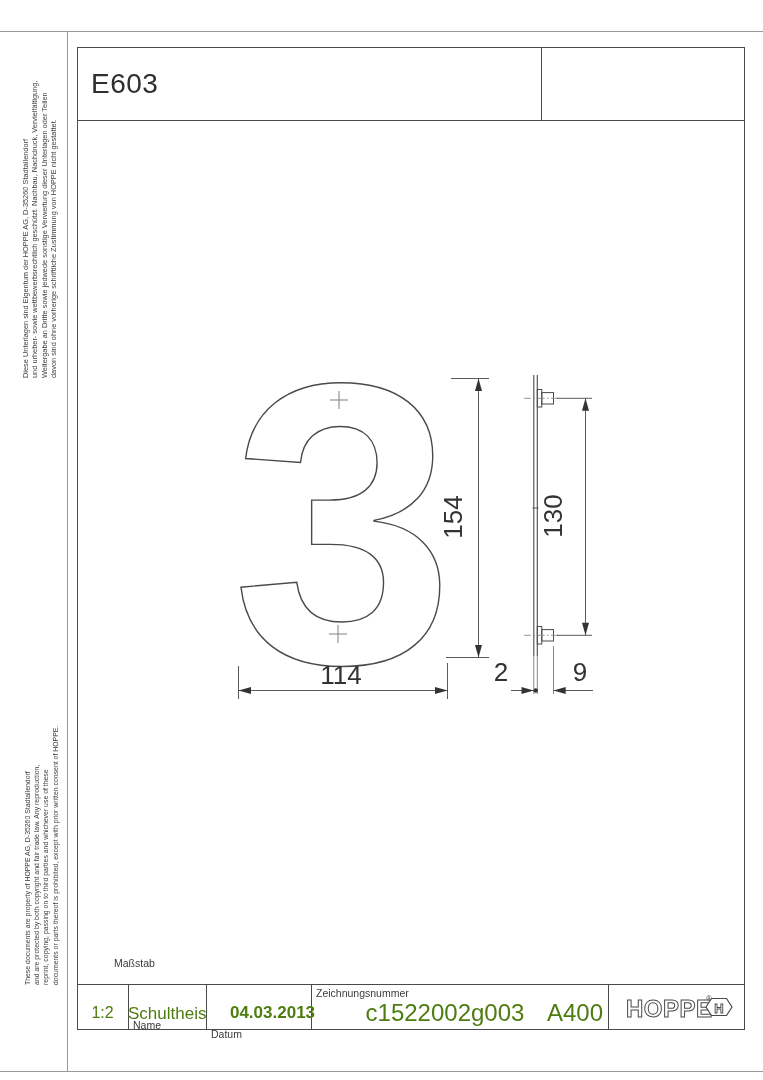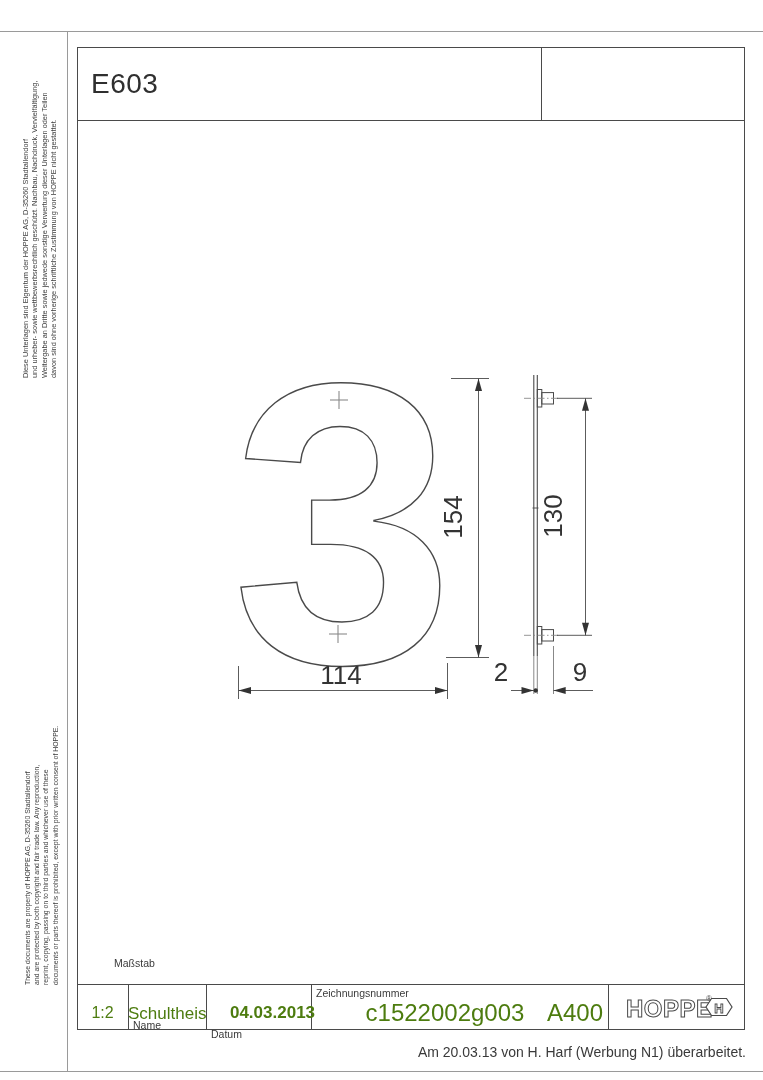--- a/index.html
+++ b/index.html
@@ -57,21 +57,20 @@
   <div class="tb-label" style="left:133px;top:987px;margin-top:32px;">Name</div>
   <div class="tb-value" style="left:128px;top:1004px;width:78px;font-size:17px;text-align:right;">Schultheis</div>
 
   <div class="tb-label" style="left:211px;top:1016px;margin-top:12px;">Datum</div>
   <div class="tb-value" style="left:220px;top:1003px;width:105px;font-size:17px;font-weight:bold;">04.03.2013</div>
 
   <div class="tb-label" style="left:316px;top:987px;">Zeichnungsnummer</div>
   <div class="tb-value" style="left:330px;top:999px;width:230px;font-size:24px;">c1522002g003</div>
   <div class="tb-value" style="left:500px;top:999px;width:103px;text-align:right;font-size:24px;">A400</div>
 
-  <div class="note">Am 20.03.13 von H. Harf (Werbung N1) überarbeitet.</div>
 
   <svg class="abs" style="left:0;top:0;" width="763" height="1080" viewBox="0 0 763 1080">
 
     <g>
       <text x="343" y="662" text-anchor="middle" font-size="400" font-weight="bold" fill="#ffffff" stroke="#4a4a4a" stroke-width="1.4">3</text>
     </g>
 
     <g stroke="#8a8a8a" stroke-width="1.1">
       <line x1="330" y1="400" x2="348" y2="400"></line>
         <line x1="339" y1="391" x2="339" y2="409"></line>

